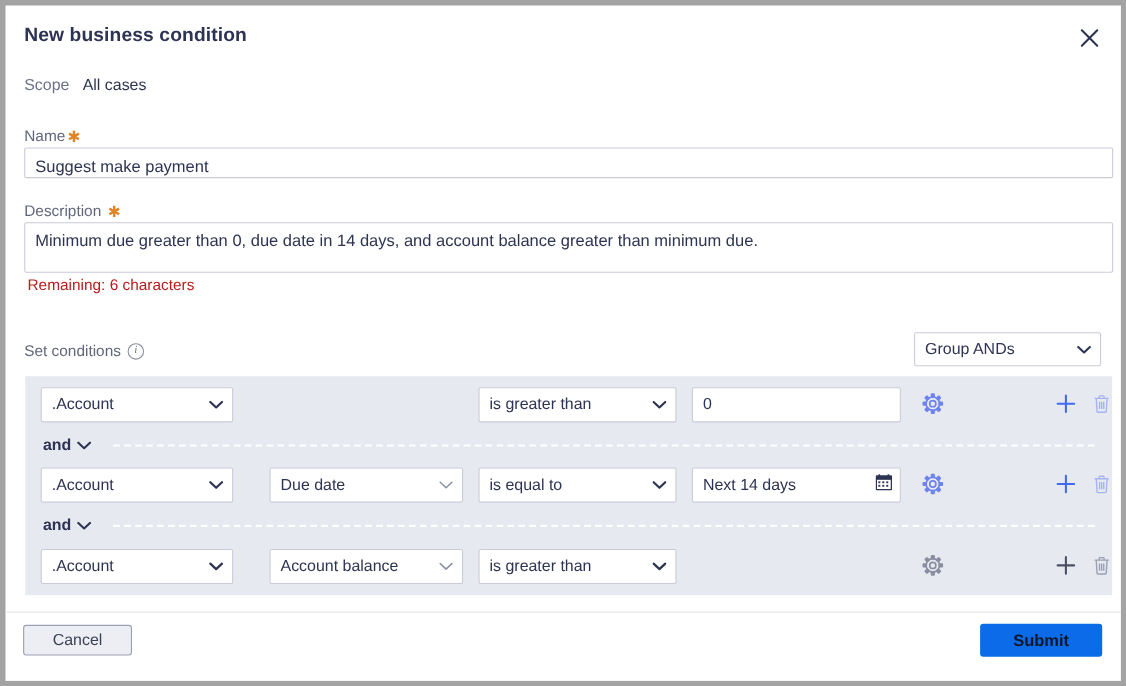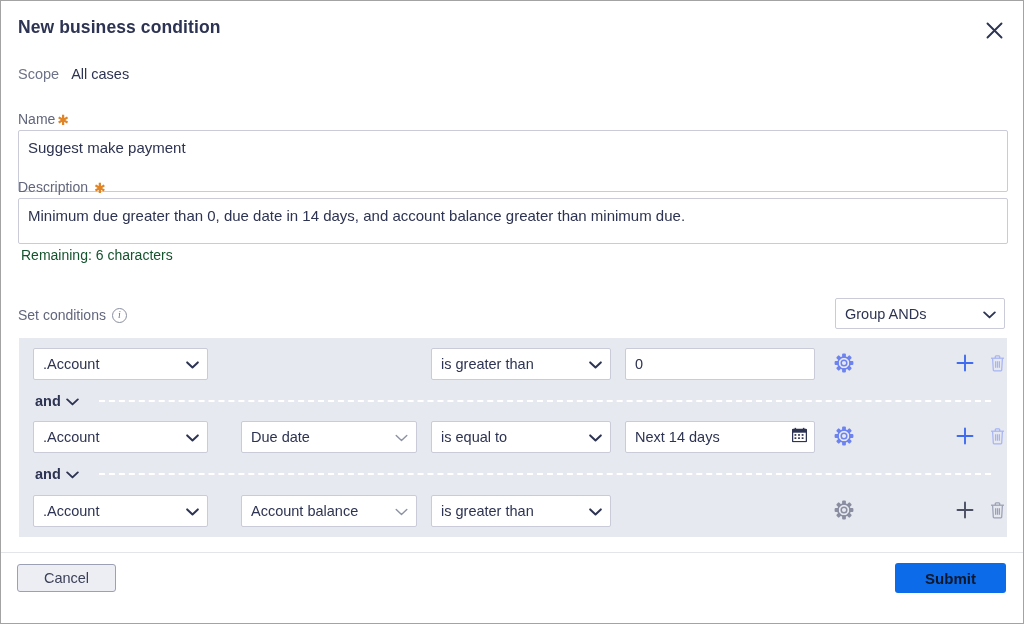--- a/index.html
+++ b/index.html
@@ -7,21 +7,21 @@
     margin: 0; padding: 0;
     width: 1024px; height: 624px;
     background: #ffffff;
     font-family: "Liberation Sans", sans-serif;
     -webkit-font-smoothing: antialiased;
   }
   #dialog {
     position: relative;
     width: 1024px; height: 624px;
     background: #ffffff;
-    border: 1px solid #a3a3a3;
+    border: 5px solid #a3a3a3;
     overflow: hidden;
   }
 
   
   .dlg-title {
     position: absolute;
     left: 17px; top: 16px;
     font-size: 17.5px;
     font-weight: bold;
     color: #2d3352;
@@ -66,30 +66,30 @@
     color: #2d3352;
     padding: 7px 9px 0 9px;
     resize: none;
     outline: none;
     display: block;
     overflow: hidden;
     line-height: 1.35;
   }
 
   #name-group  { position: absolute; left: 17px; top: 110px; width: 990px; }
-  #name-group .txtinput { height: 62px; }
+  #name-group .txtinput { height: 28px; }
 
   #desc-group  { position: absolute; left: 17px; top: 178px; width: 990px; }
   #desc-group .txtinput { height: 46px; }
 
   .remaining {
     position: absolute;
     left: 20px; top: 246px;
     font-size: 14px;
-    color: #14532d;
+    color: #b91c1c;
   }
 
   
   .cond-head-label {
     position: absolute;
     left: 17px; top: 306px;
     display: flex; align-items: center; gap: 6px;
     font-size: 14px; color: #62667d;
   }
   .info-icon {

